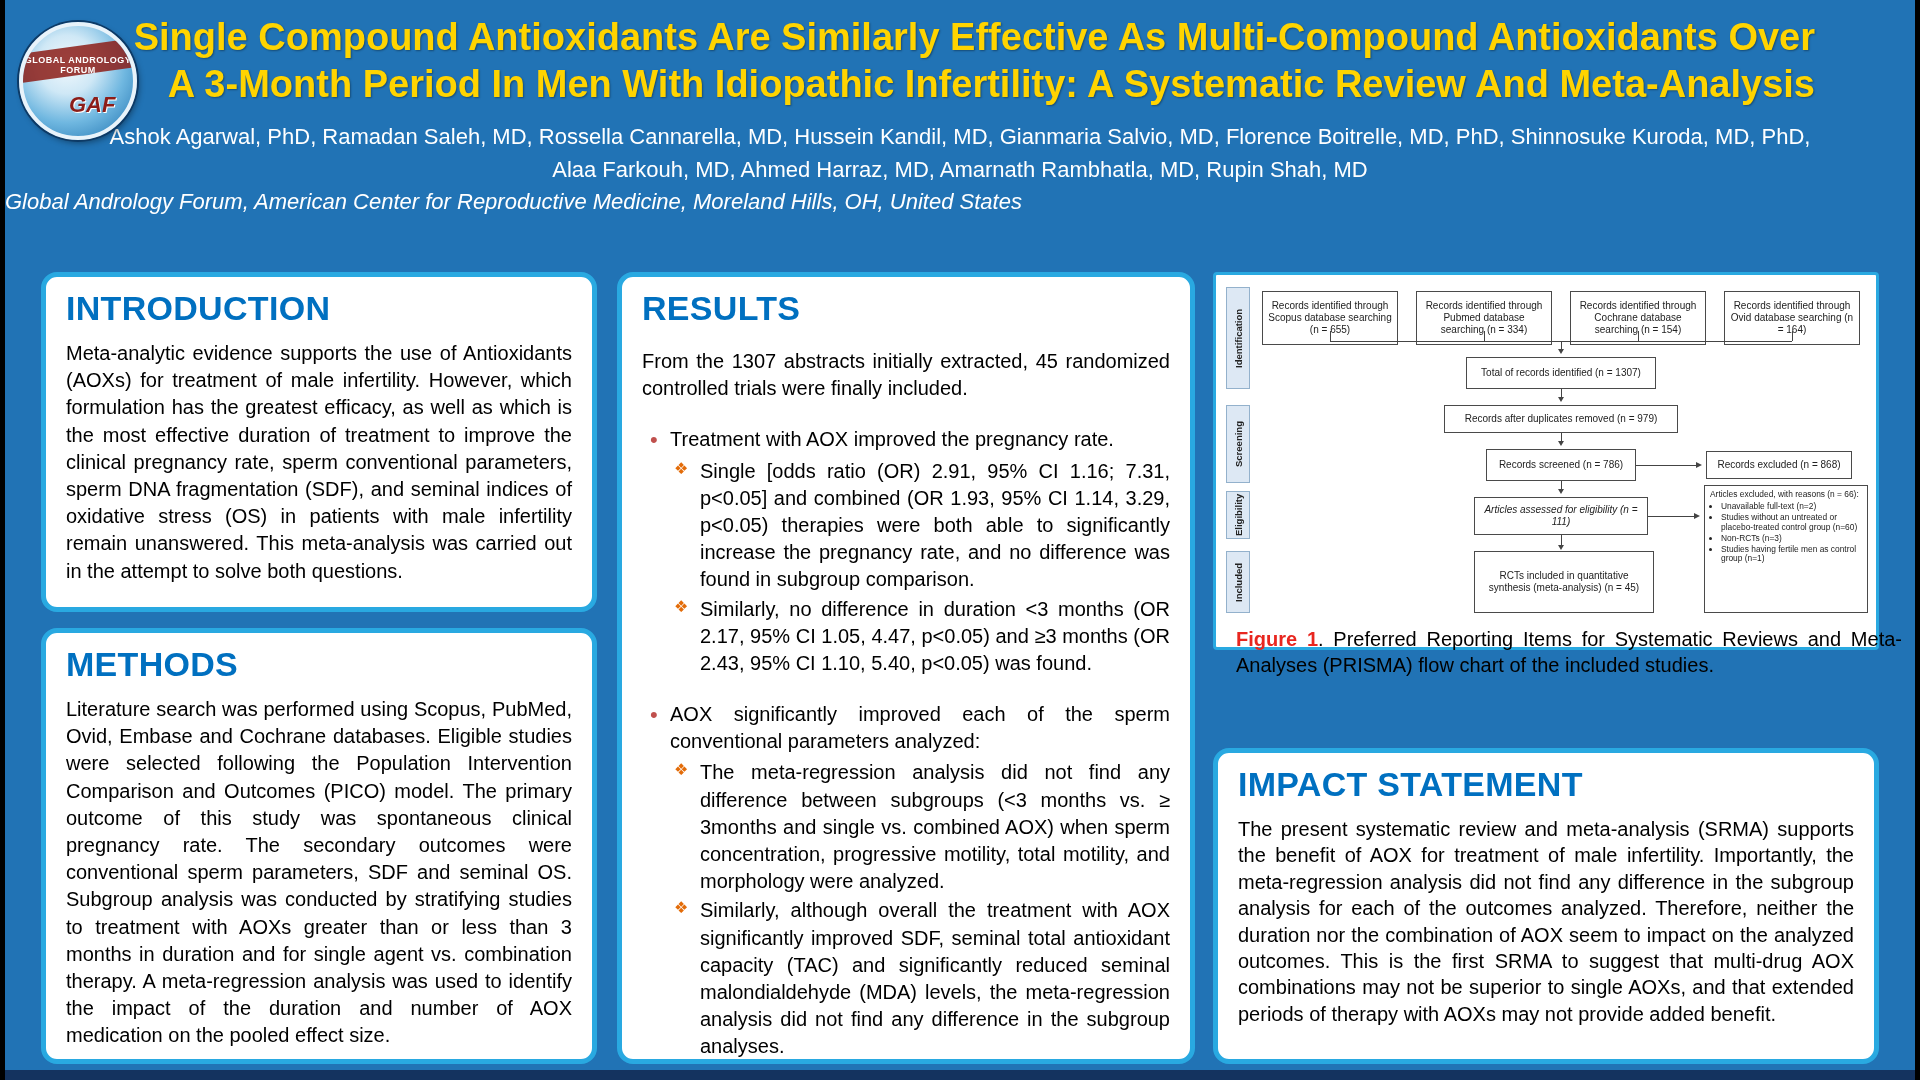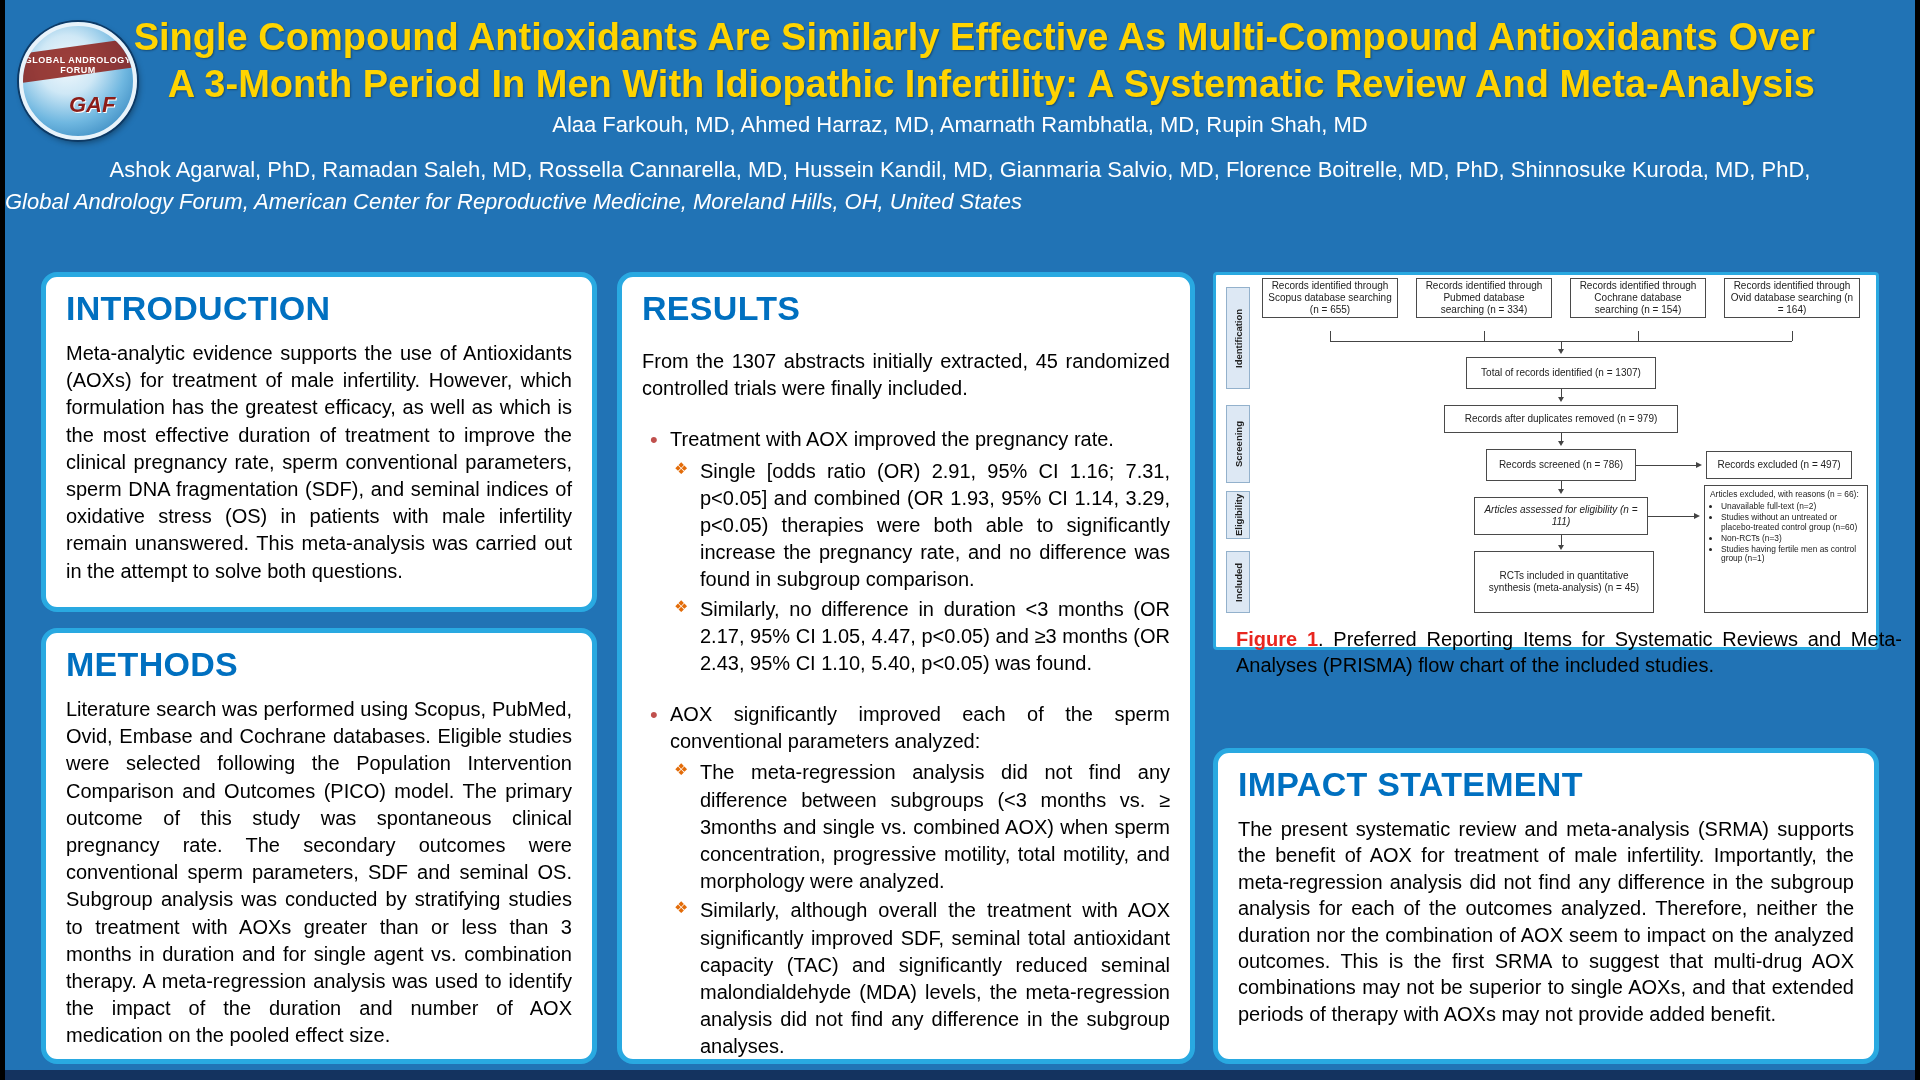--- a/index.html
+++ b/index.html
@@ -103,21 +103,21 @@
   }
   .fc-arr-r::after {
     content:""; position:absolute; right:-6px; top:-3px;
     border:3.5px solid transparent; border-left:6px solid #444;
   }
   .st-identification { top:12px;  height:102px; }
   .st-screening      { top:130px; height:78px;  }
   .st-eligibility    { top:216px; height:48px;  }
   .st-included       { top:276px; height:62px;  }
 
-  .src { top:3px; width:136px; height:40px; }
+  .src { top:16px; width:136px; height:54px; }
   .src0 { left:46px; }  .src1 { left:200px; } .src2 { left:354px; } .src3 { left:508px; }
   .fcb-total     { left:250px; top:82px;  width:190px; height:32px; }
   .fcb-dedup     { left:228px; top:130px; width:234px; height:28px; }
   .fcb-screened  { left:270px; top:174px; width:150px; height:32px; }
   .fcb-excluded  { left:490px; top:176px; width:146px; height:28px; }
   .fcb-elig      { left:258px; top:222px; width:174px; height:38px;font-style:italic; }
   .fcb-included  { left:258px; top:276px; width:180px; height:62px; }
   .fc-reasons {
     left:488px; top:210px; width:164px; height:128px;
     flex-direction:column; align-items:flex-start; justify-content:flex-start;
@@ -138,22 +138,22 @@
 
 <div class="poster">
 
   <div class="header">
     <div class="logo">
       <div class="logo-band"></div>
       <div class="logo-text">GLOBAL ANDROLOGY FORUM</div>
       <div class="logo-gaf">GAF</div>
     </div>
     <div class="title">Single Compound Antioxidants Are Similarly Effective As Multi-Compound Antioxidants Over A 3-Month Period In Men With Idiopathic Infertility: A Systematic Review And Meta-Analysis</div>
+    <div class="authors">Ashok Agarwal, PhD, Ramadan Saleh, MD, Rossella Cannarella, MD, Hussein Kandil, MD, Gianmaria Salvio, MD, Florence Boitrelle, MD, PhD, Shinnosuke Kuroda, MD, PhD,</div>
     <div class="authors" style="margin-top:2px">Alaa Farkouh, MD, Ahmed Harraz, MD, Amarnath Rambhatla, MD, Rupin Shah, MD</div>
-    <div class="authors">Ashok Agarwal, PhD, Ramadan Saleh, MD, Rossella Cannarella, MD, Hussein Kandil, MD, Gianmaria Salvio, MD, Florence Boitrelle, MD, PhD, Shinnosuke Kuroda, MD, PhD,</div>
     <div class="affiliation">Global Andrology Forum, American Center for Reproductive Medicine, Moreland Hills, OH, United States</div>
   </div>
 
   <div class="panel panel-intro">
     <h2>INTRODUCTION</h2>
     <div class="body-text">Meta-analytic evidence supports the use of Antioxidants (AOXs) for treatment of male infertility. However, which formulation has the greatest efficacy, as well as which is the most effective duration of treatment to improve the clinical pregnancy rate, sperm conventional parameters, sperm DNA fragmentation (SDF), and seminal indices of oxidative stress (OS) in patients with male infertility remain unanswered. This meta-analysis was carried out in the attempt to solve both questions.</div>
   </div>
 
   <div class="panel panel-methods">
     <h2>METHODS</h2>
@@ -198,21 +198,21 @@
       <div class="fc-line fc-v fc-arr-d" style="left:345px;top:66px;height:11px"></div>
 
       <div class="fc-box fcb-total">Total of records identified (n = 1307)</div>
       <div class="fc-line fc-v fc-arr-d" style="left:345px;top:114px;height:11px"></div>
 
       <div class="fc-box fcb-dedup">Records after duplicates removed (n = 979)</div>
       <div class="fc-line fc-v fc-arr-d" style="left:345px;top:158px;height:11px"></div>
 
       <div class="fc-box fcb-screened">Records screened (n = 786)</div>
       <div class="fc-line fc-h fc-arr-r" style="left:420px;top:190px;width:63px"></div>
-      <div class="fc-box fcb-excluded">Records excluded (n = 497)</div>
+      <div class="fc-box fcb-excluded">Records excluded (n = 868)</div>
 
       <div class="fc-line fc-v fc-arr-d" style="left:345px;top:206px;height:11px"></div>
       <div class="fc-box fcb-elig">Articles assessed for eligibility (n = 111)</div>
       <div class="fc-line fc-h fc-arr-r" style="left:432px;top:241px;width:49px"></div>
 
       <div class="fc-box fc-reasons">
         <div>Articles excluded, with reasons (n = 66):</div>
         <ul>
           <li>Unavailable full-text (n=2)</li>
           <li>Studies without an untreated or placebo-treated control group (n=60)</li>

